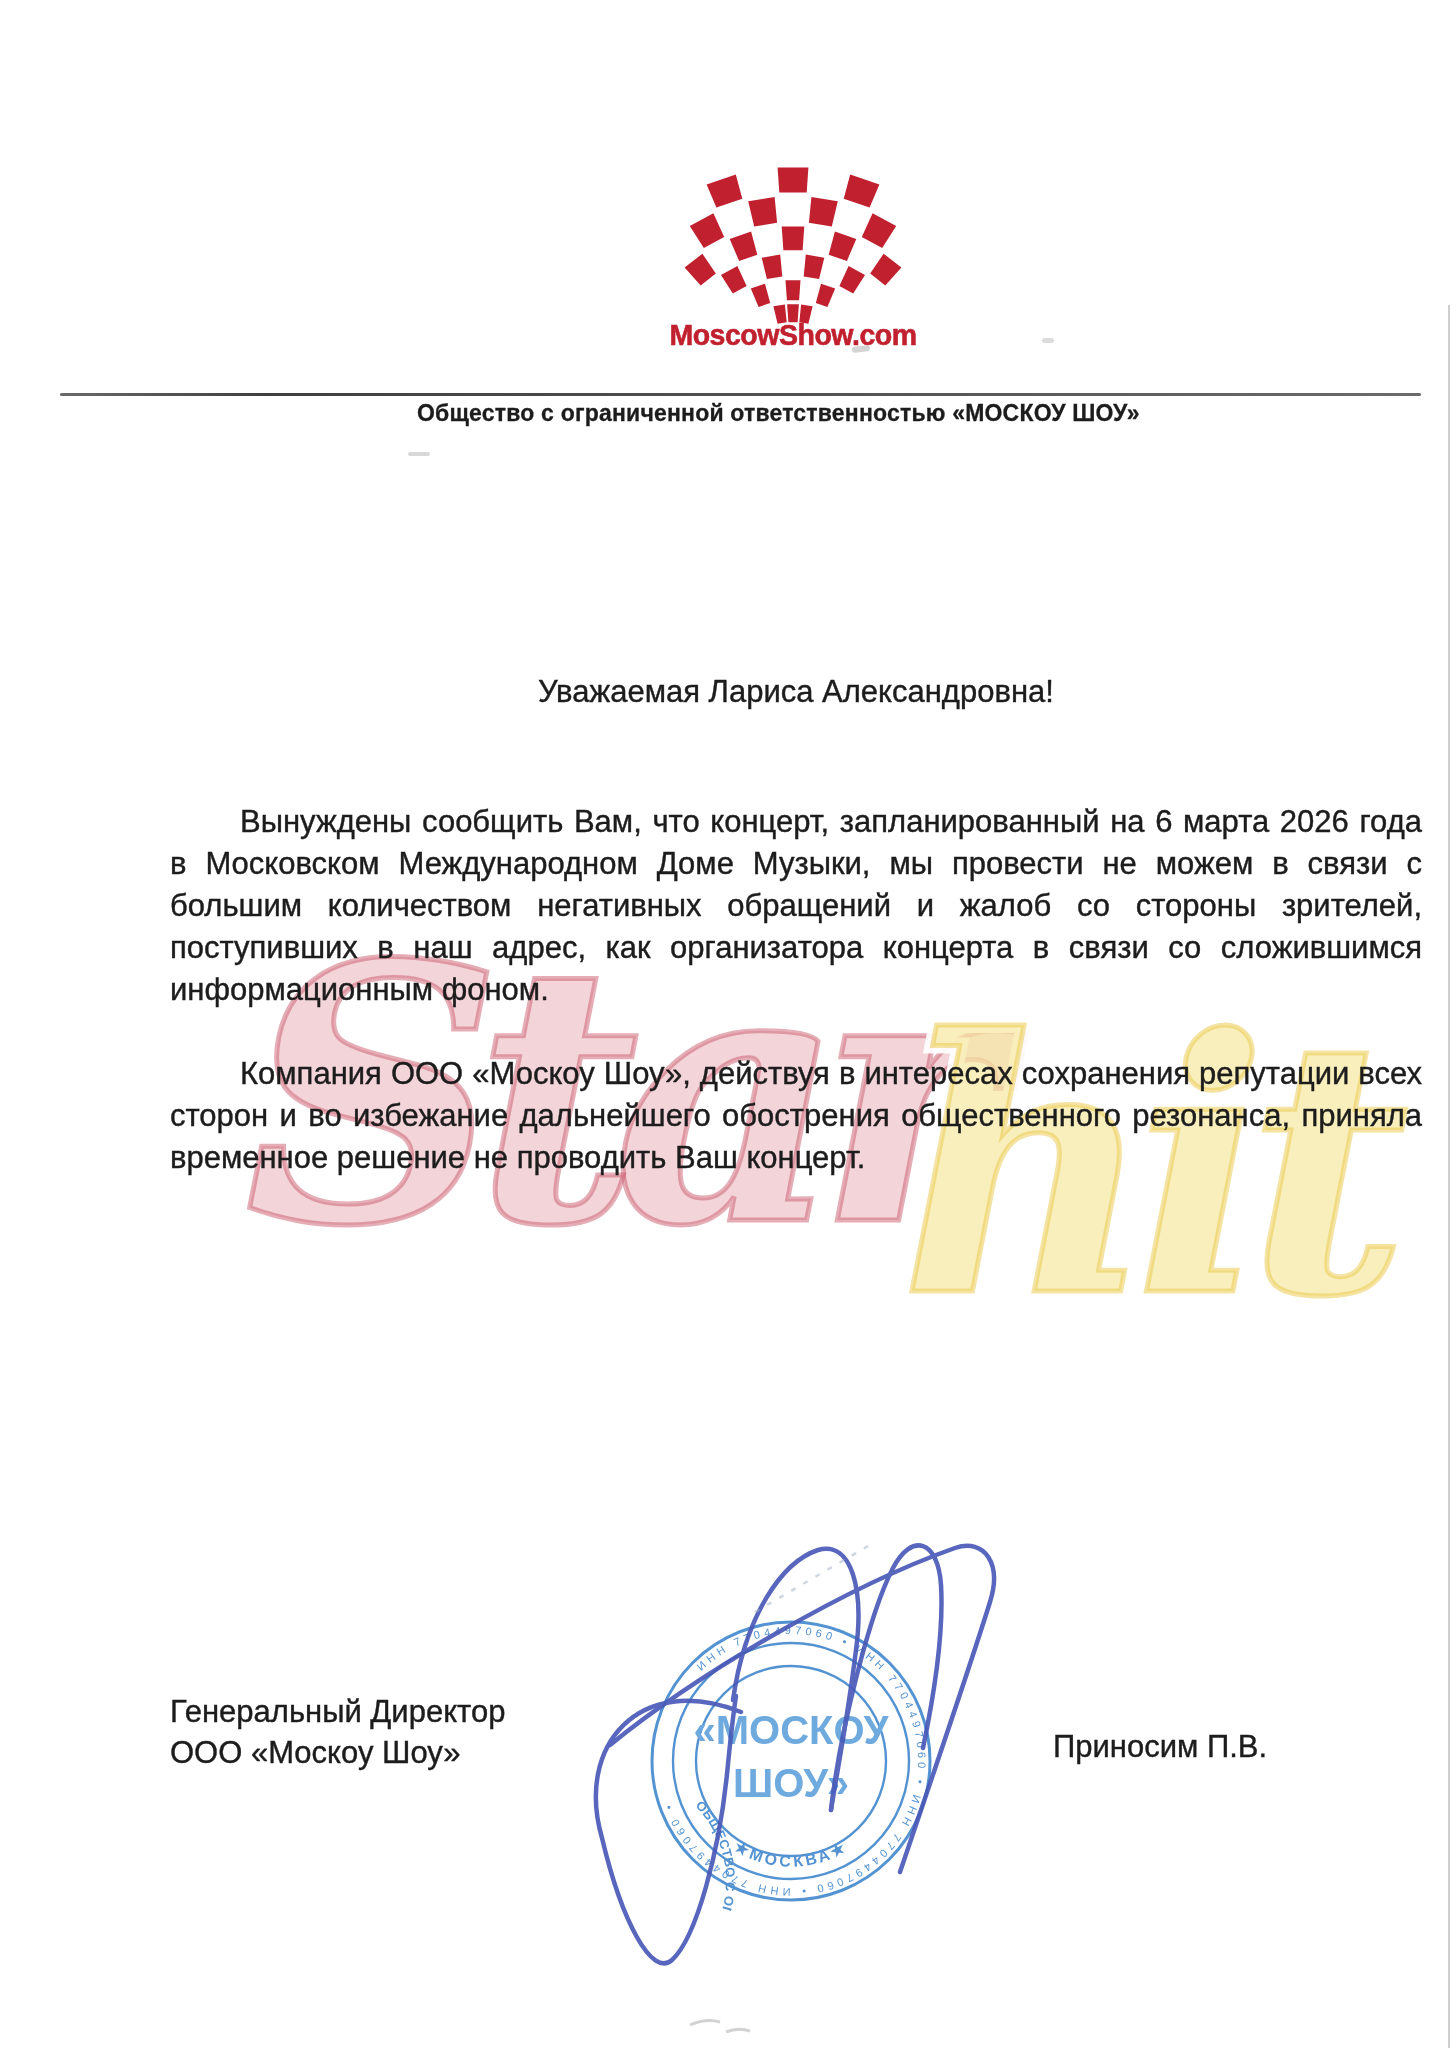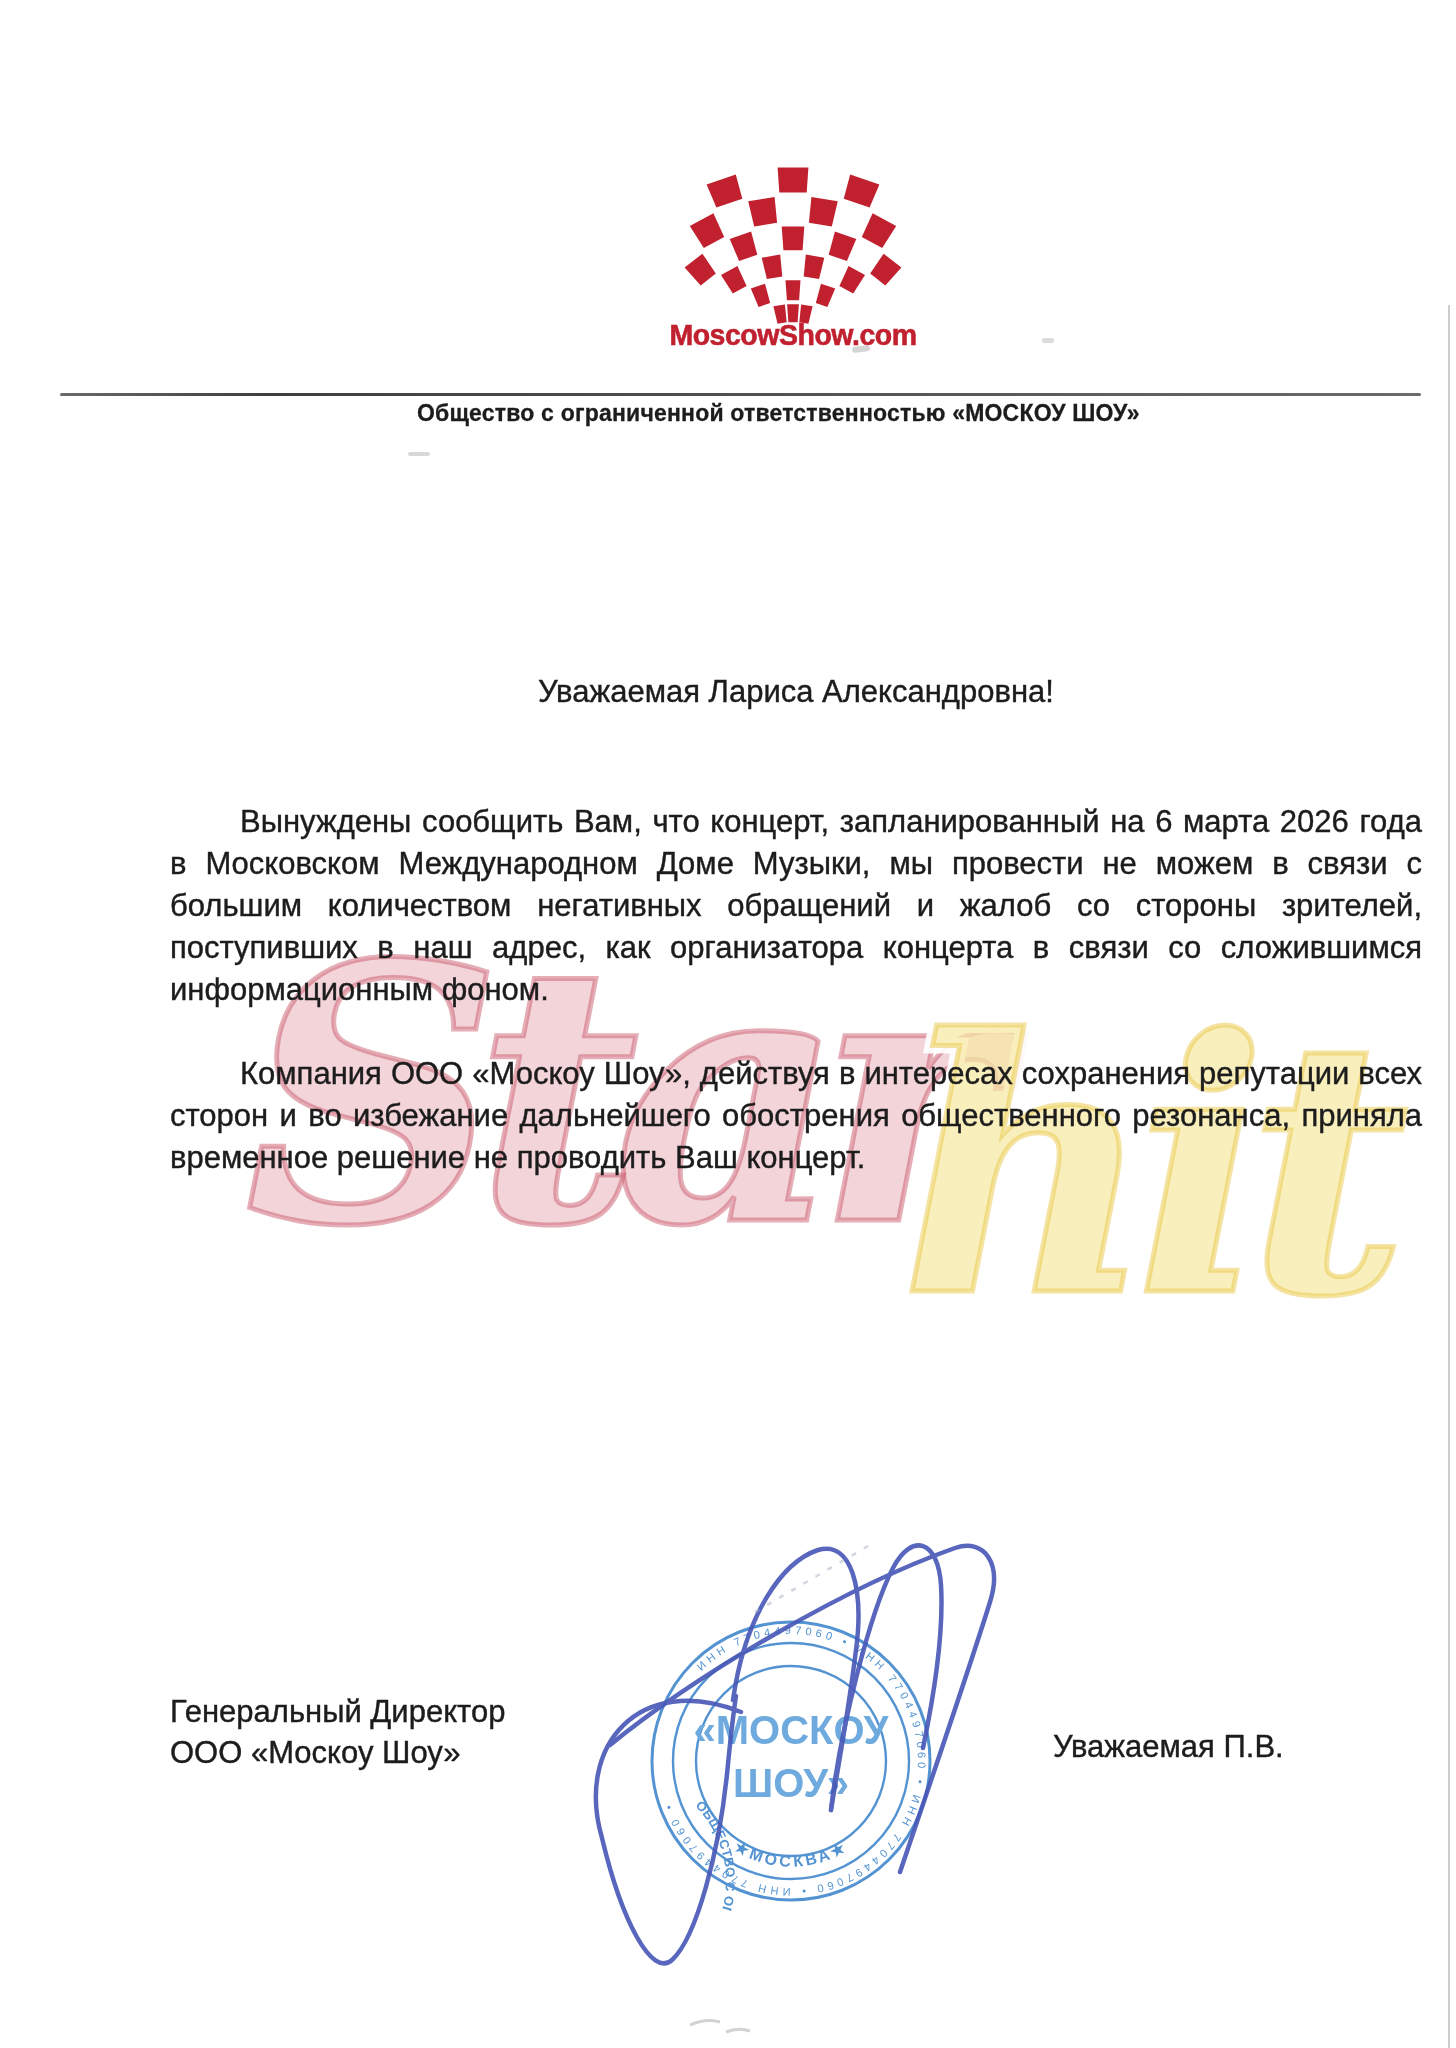--- a/index.html
+++ b/index.html
@@ -97,21 +97,21 @@
 
   <div class="body-text">
     <p class="indent">Вынуждены сообщить Вам, что концерт, запланированный на 6 марта 2026 года в Московском Международном Доме Музыки, мы провести не можем в связи с большим количеством негативных обращений и жалоб со стороны зрителей, поступивших в наш адрес, как организатора концерта в связи со сложившимся информационным фоном.</p>
     <p class="indent">Компания ООО «Москоу Шоу», действуя в интересах сохранения репутации всех сторон и во избежание дальнейшего обострения общественного резонанса, приняла временное решение не проводить Ваш концерт.</p>
   </div>
 
   <div class="sig-left">
     <div>Генеральный Директор</div>
     <div>ООО «Москоу Шоу»</div>
   </div>
-  <div class="sig-right">Уважаемая П.В.</div>
+  <div class="sig-right">Приносим П.В.</div>
 
   <svg class="stamp-svg" viewBox="-150 -150 300 300">
     <defs>
       <path id="ringOuterPath" d="M -89.8 -89.8 A 127 127 0 1 1 -89.9 -89.7" fill="none"></path>
       <path id="ringMainPath" d="M -96 45 A 106 106 0 1 1 -96.1 44.9" fill="none"></path>
       <path id="arcBottomPath" d="M -68 81 A 106 106 0 0 0 68 81" fill="none"></path>
     </defs>
     <g>
       <circle cx="0" cy="0" r="139" fill="none" stroke="var(--stamp)" stroke-width="3"></circle>
       <circle cx="0" cy="0" r="118" fill="none" stroke="var(--stamp)" stroke-width="2.4"></circle>

